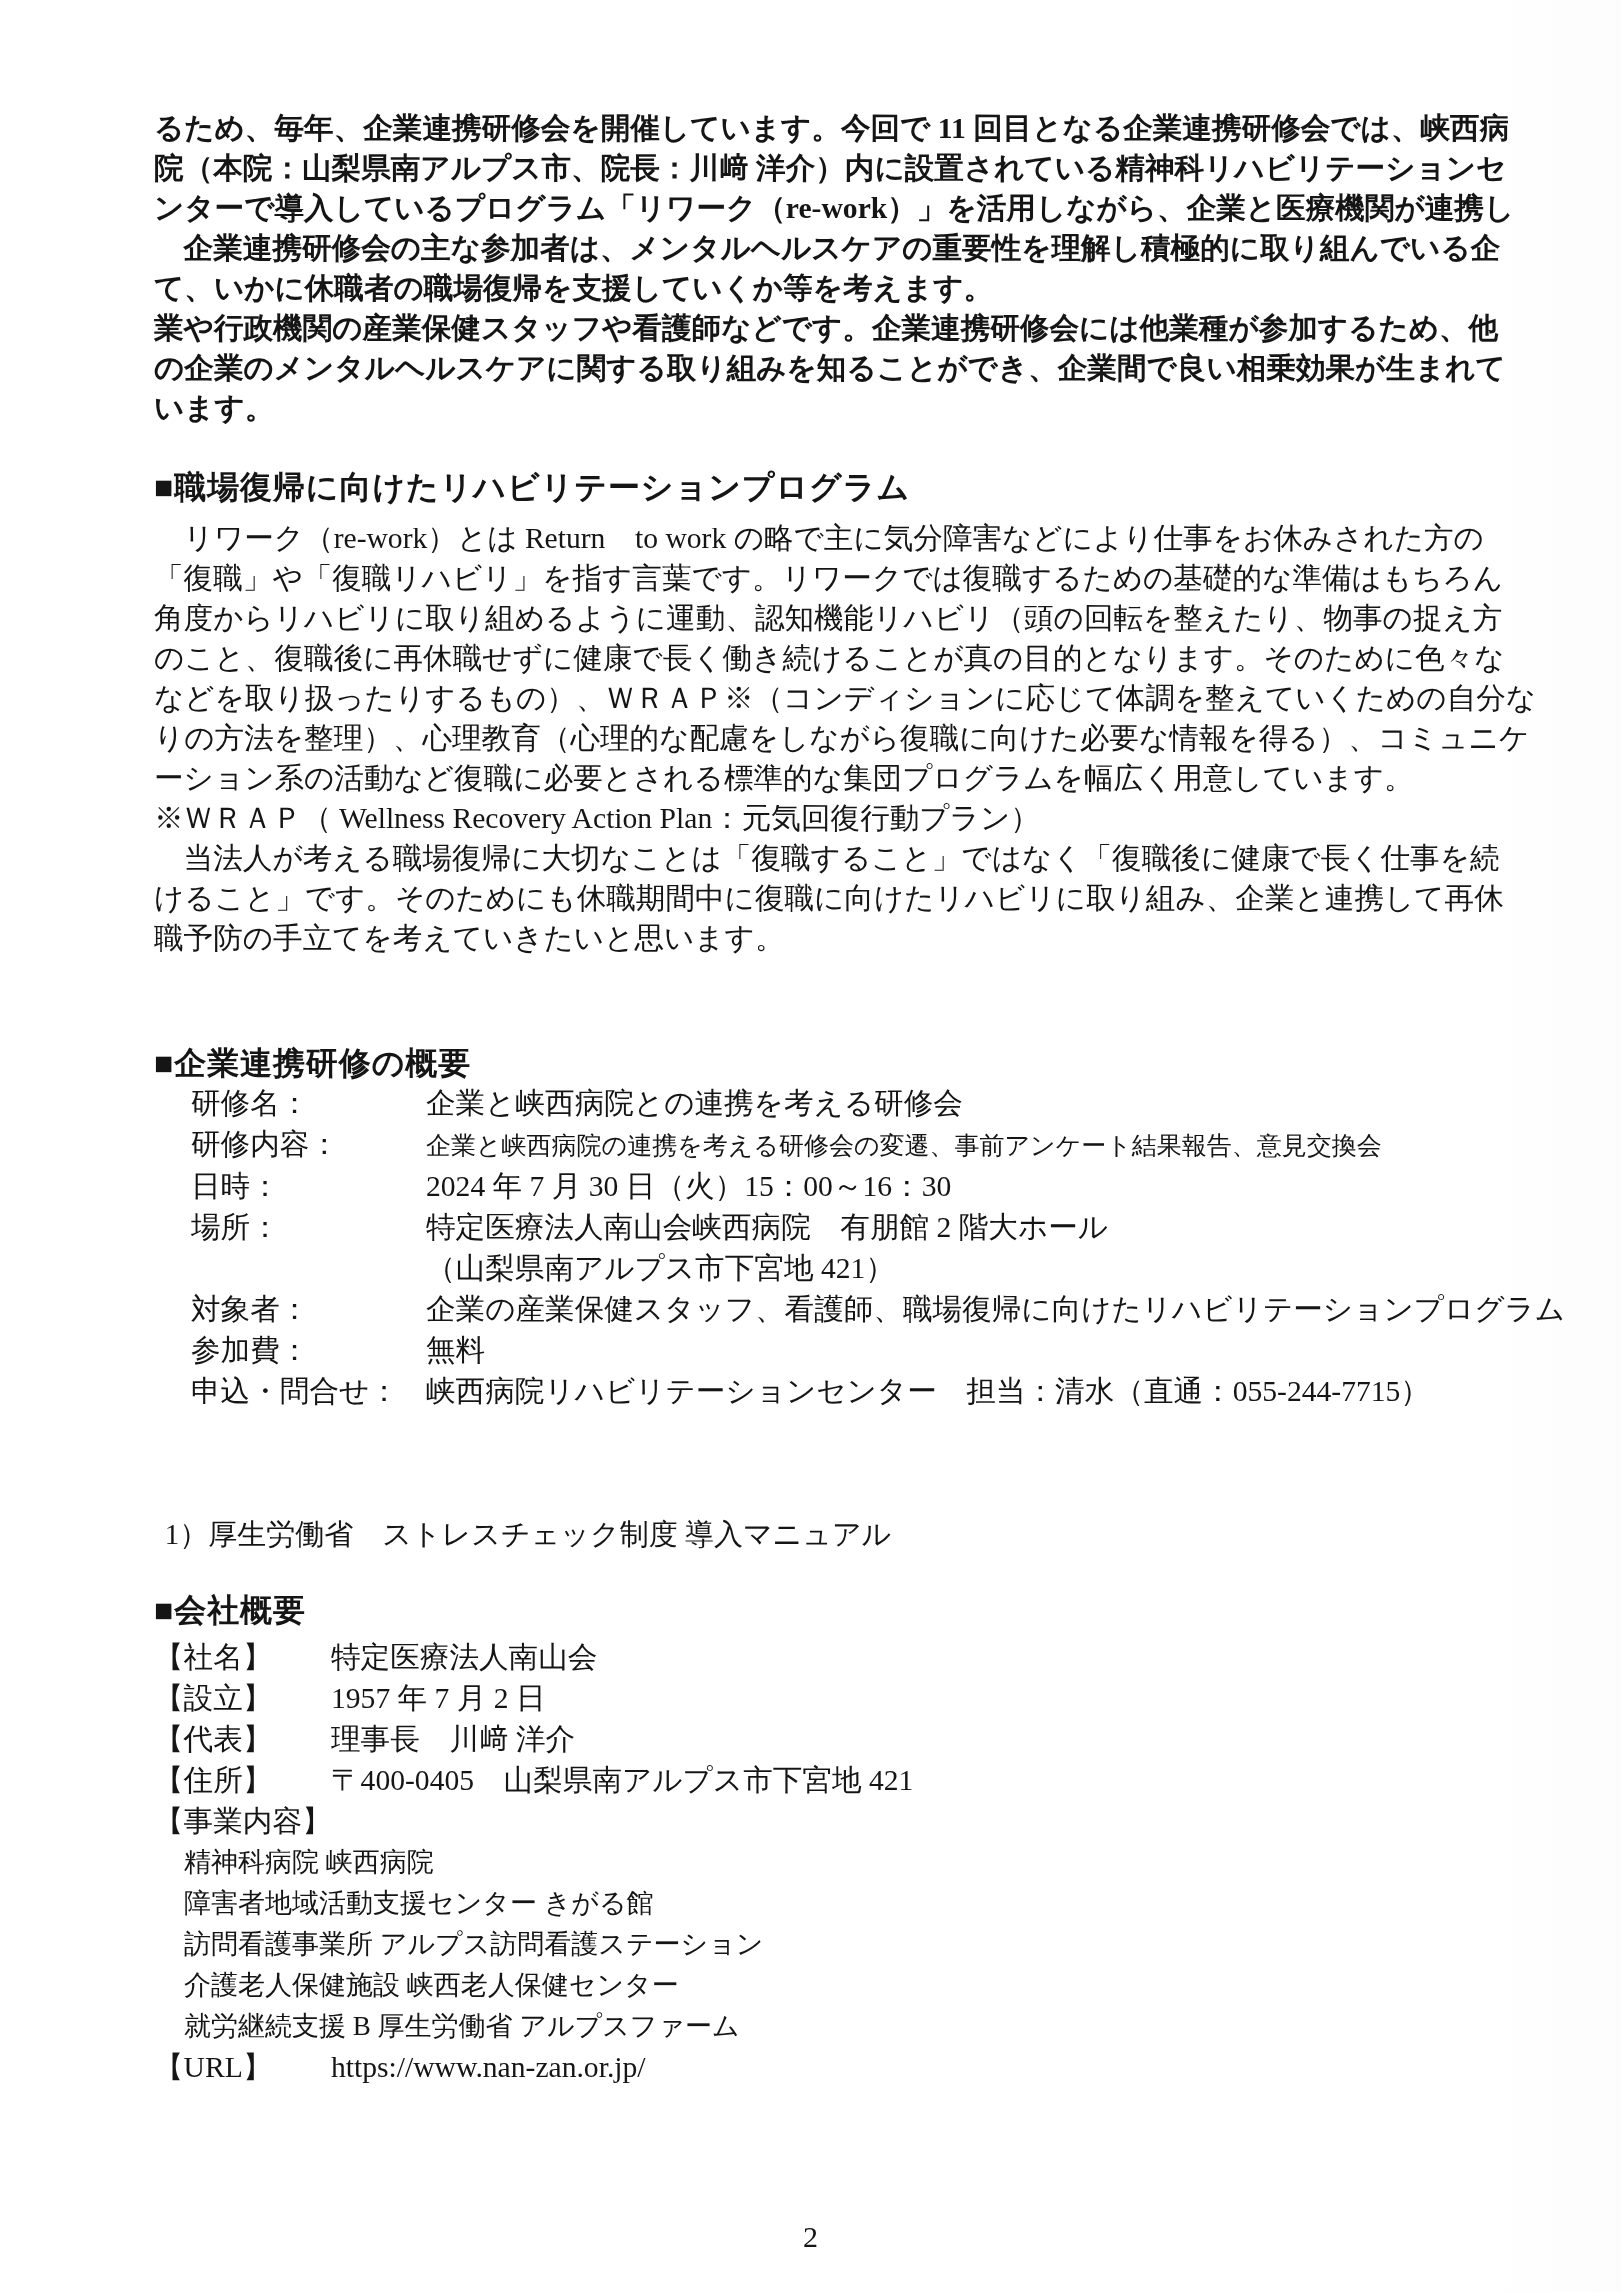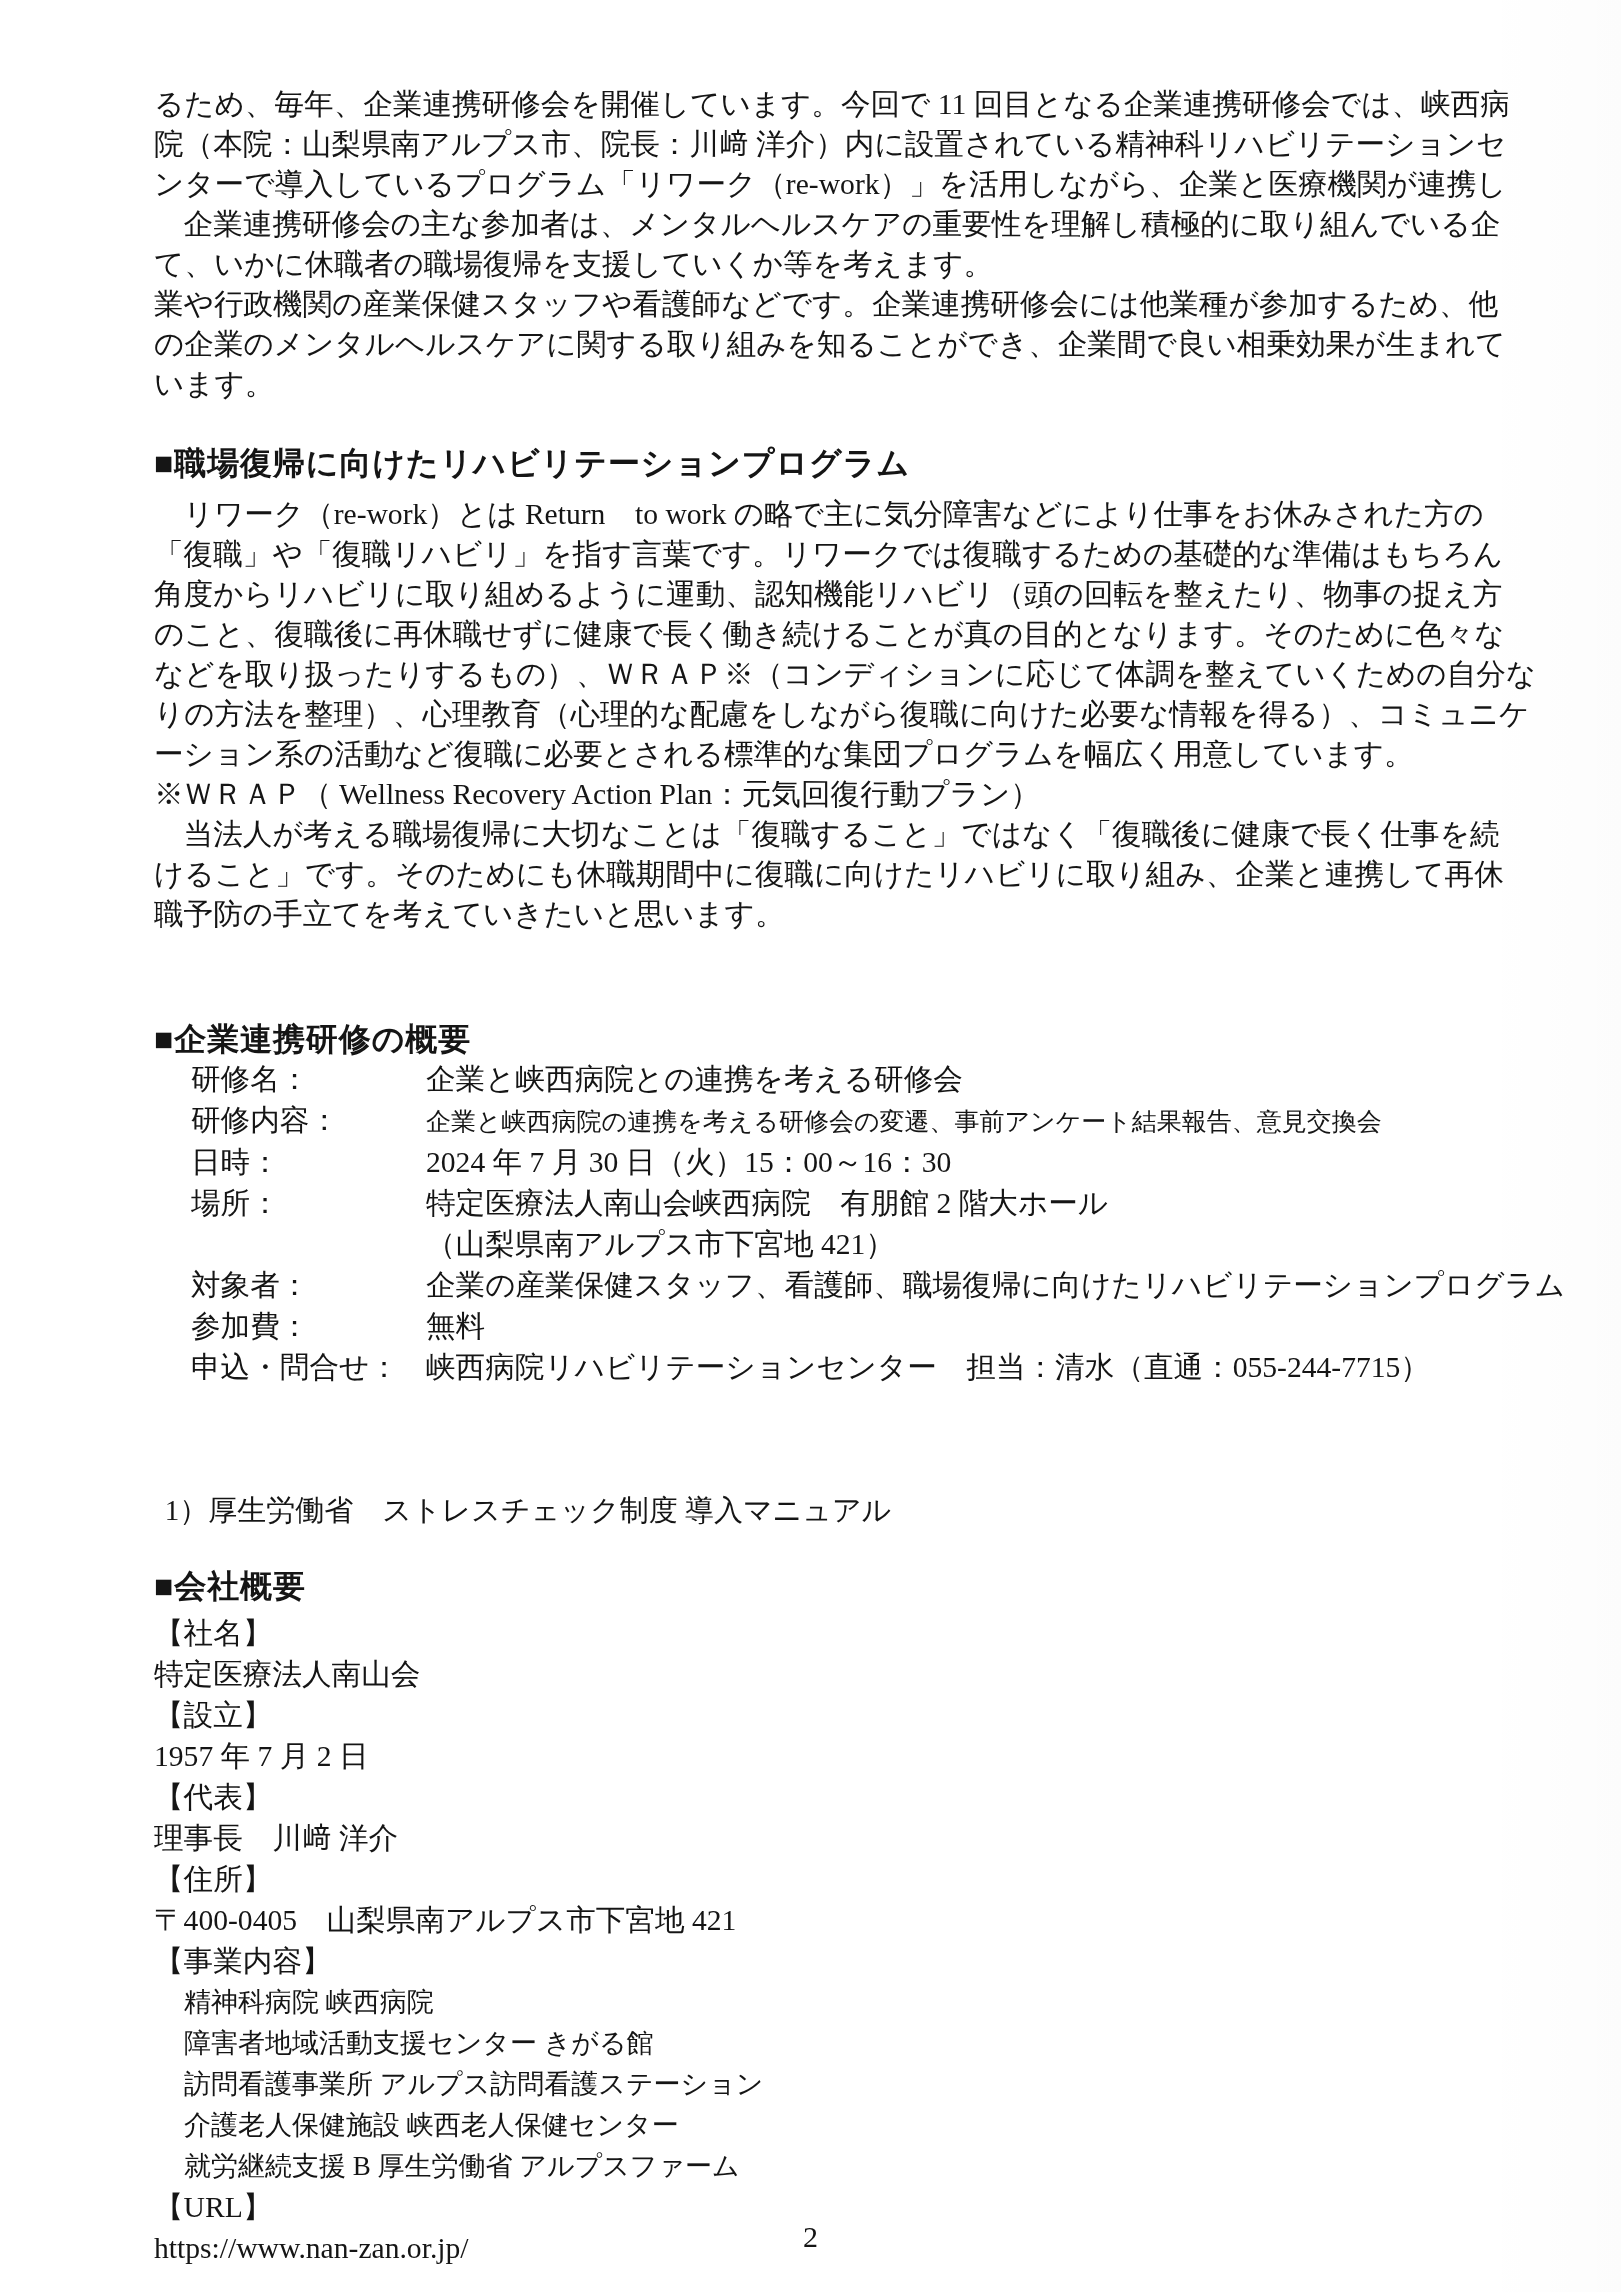--- a/index.html
+++ b/index.html
@@ -27,33 +27,33 @@
     white-space:nowrap;
   }
   .para .line.end{
     text-align-last:left;
   }
   .sec-h{
     font-size:32px;font-weight:bold;line-height:40px;
     letter-spacing:0.9px;
   }
   #h1{margin-top:39px;}
-  #intro{margin-top:84px;}
+  #intro{margin-top:108px;font-weight:bold;}
   #rehab{margin-top:10.7px;}
   #h2{margin-top:85px;}
   .kv{display:flex;align-items:baseline;font-size:29.6px;line-height:41px;margin-left:37px;}
   .kv .k{width:235px;flex:none;}
   .kv .v{flex:1;white-space:nowrap;}
   .kv.small .v{font-size:25px;}
   #footnote{margin-top:100px;}
   .fn-ref{font-size:29px;line-height:45px;padding-left:10.7px;}
   .fn-url{font-size:31px;line-height:52px;}
   #h3{margin-top:33px;}
   #company{margin-top:7.2px;}
-  .cv{display:flex;align-items:baseline;font-size:29.6px;line-height:41px;flex-direction:column;}
+  .cv{display:flex;align-items:baseline;font-size:29.6px;line-height:41px;}
   .cv .k{width:177px;flex:none;}
   .cv .v{flex:1;white-space:nowrap;}
   .biz{font-size:27px;line-height:41px;padding-left:30px;white-space:nowrap;}
   .page-number{
     position:absolute;top:2219px;left:0;width:100%;
     text-align:center;font-size:30px;line-height:36px;
   }
 </style>
 </head>
 <body>

